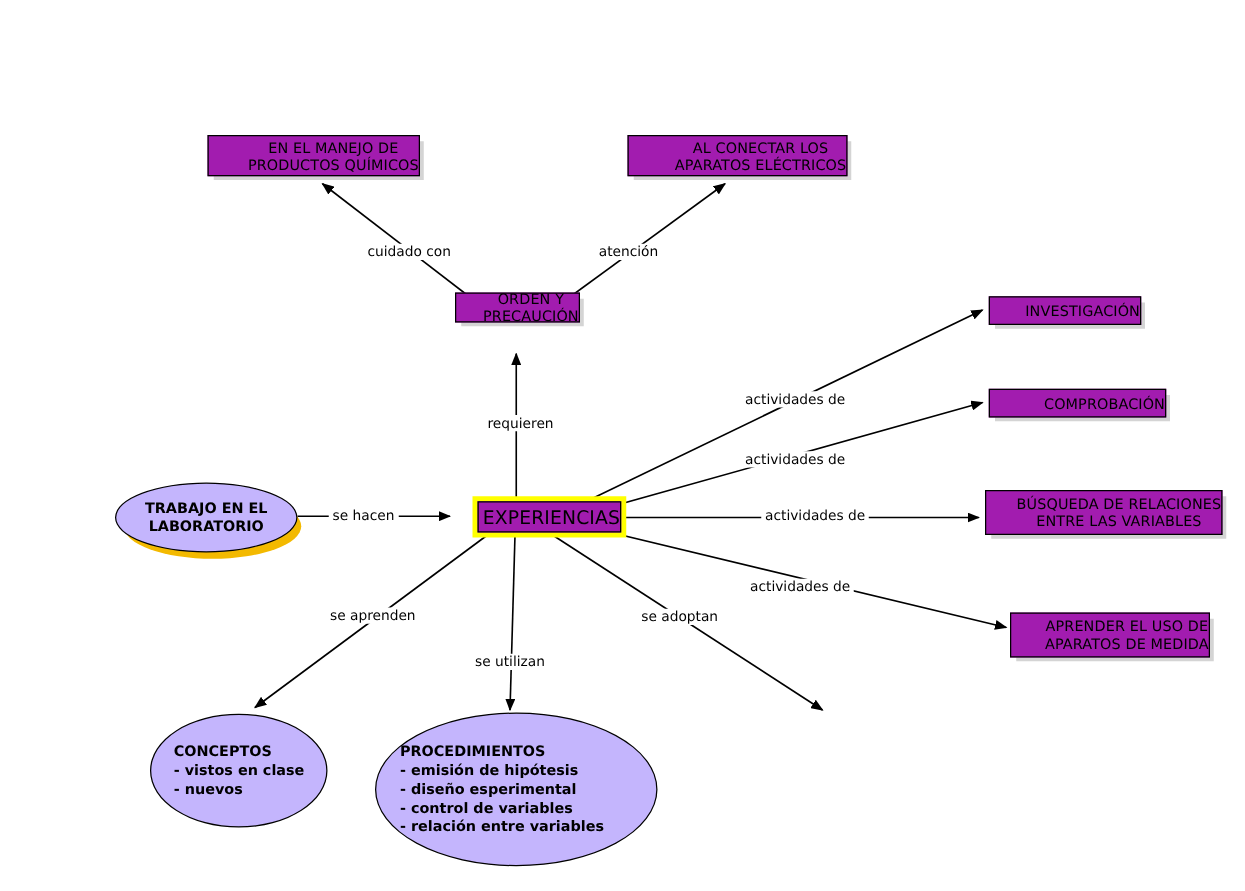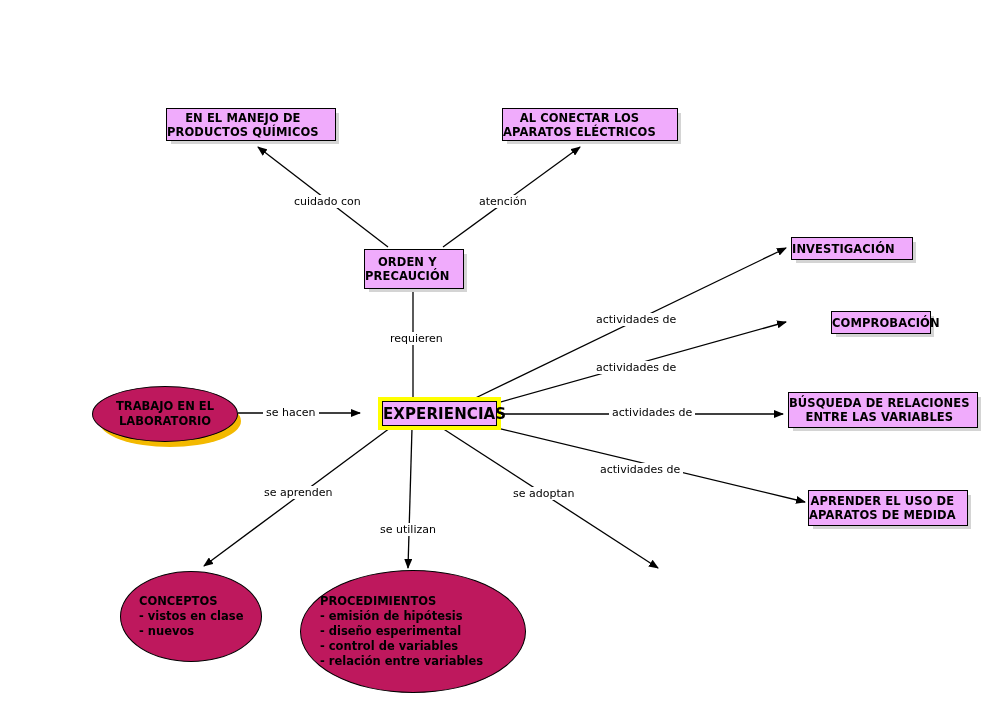--- a/index.html
+++ b/index.html
@@ -31,44 +31,44 @@
     line-height:14px;
     color:#000;
     white-space:nowrap;
   }
 
   
   .node{
     position:absolute;
     box-sizing:border-box;
     border:1.5px solid #000;
-    background:#f0abfc;
-    font-weight:bold;
+    background:#a21caf;
+    font-weight:normal;
     font-size:11.5px;
     line-height:14px;
     color:#000;
     text-align:center;
     display:flex;
     align-items:center;
-    justify-content:flex-start;
+    justify-content:flex-end;
     letter-spacing:0.1px;
     z-index:5;
   }
   .node .lbl{display:block;white-space:pre-line;}
   
   .node.shadow{ box-shadow:4px 4px 0 -1px #d4d4d4; }
   
   .node.focus{ box-shadow:0 0 0 4px #ffff00; }
 
   
   .ell{
     position:absolute;
     box-sizing:border-box;
     border:1.5px solid #000;
-    background:#be185d;
+    background:#c4b5fd;
     border-radius:50%;
     display:flex;
     align-items:center;
     justify-content:flex-start;
     font-weight:bold;
     font-size:11.5px;
     line-height:15px;
     color:#000;
     z-index:5;
   }
@@ -129,34 +129,34 @@
   <div class="node shadow" style="left:166px;top:108px;width:170px;height:33px;">
     <span class="lbl">EN EL MANEJO DE
 PRODUCTOS QUÍMICOS</span>
   </div>
 
   <div class="node shadow" style="left:502px;top:108px;width:176px;height:33px;">
     <span class="lbl">AL CONECTAR LOS
 APARATOS ELÉCTRICOS</span>
   </div>
 
-  <div class="node shadow" style="left:364px;top:249px;width:100px;height:40px;">
+  <div class="node shadow" style="left:364px;top:234px;width:100px;height:24px;">
     <span class="lbl">ORDEN Y
 PRECAUCIÓN</span>
   </div>
 
   <div class="node focus" style="left:382px;top:401px;width:115px;height:25px;font-size:15px;">
     <span class="lbl">EXPERIENCIAS</span>
   </div>
 
   <div class="node shadow" style="left:791px;top:237px;width:122px;height:23px;">
     <span class="lbl">INVESTIGACIÓN</span>
   </div>
 
-  <div class="node shadow" style="left:791px;top:311px;width:100px;height:23px;margin-left:40px;">
+  <div class="node shadow" style="left:791px;top:311px;width:142px;height:23px;">
     <span class="lbl">COMPROBACIÓN</span>
   </div>
 
   <div class="node shadow" style="left:788px;top:392px;width:190px;height:36px;">
     <span class="lbl">BÚSQUEDA DE RELACIONES
 ENTRE LAS VARIABLES</span>
   </div>
 
   <div class="node shadow" style="left:808px;top:490px;width:160px;height:36px;">
     <span class="lbl">APRENDER EL USO DE

